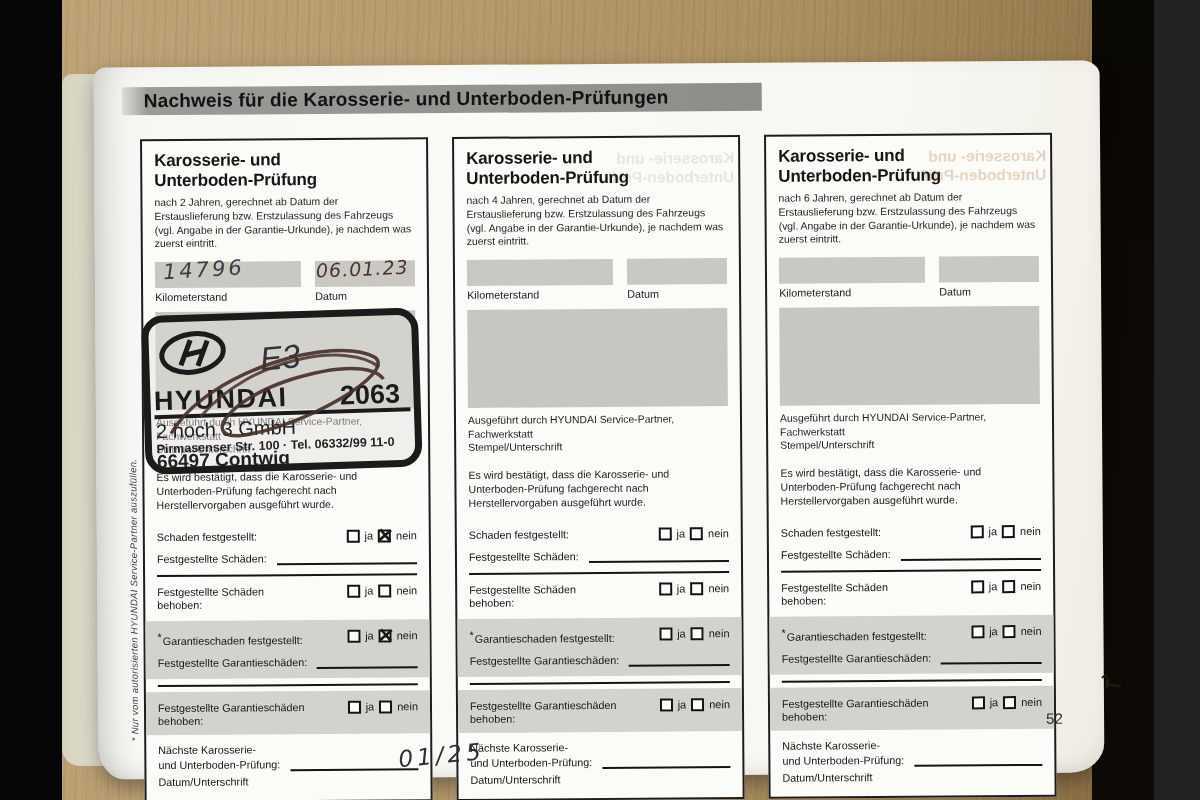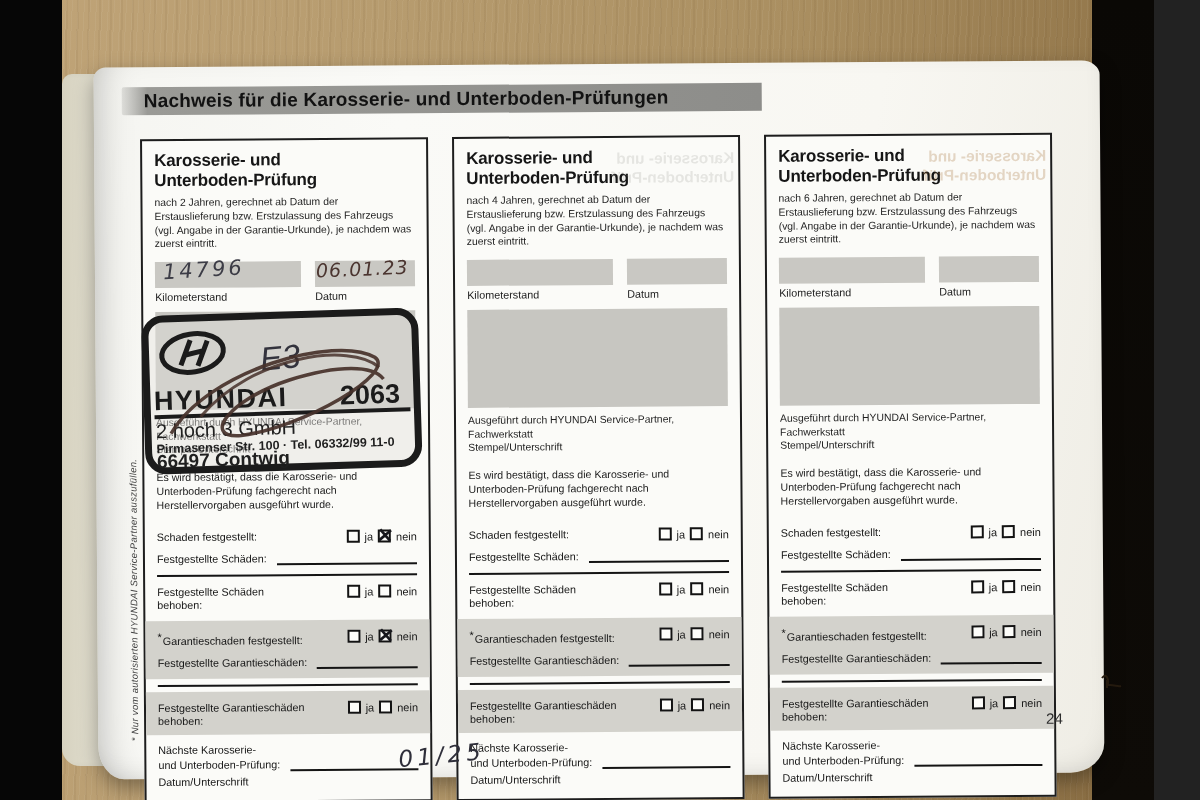--- a/index.html
+++ b/index.html
@@ -60,21 +60,21 @@
   .fr { display:flex; gap:14px; margin-top:11px; }
   .f1 { width:146px; } .f2 { flex:1; }
   .gb { height:26px; background:#c9c8c3; position:relative; }
   .fl { font-size:10.8px; margin-top:3px; color:#222; }
   .stamp-field { margin-top:9px; height:98px; background:#c7c6c1; }
   .exec { margin-top:6px; font-size:10.4px; line-height:1.3; color:#1e1e1e; }
   .confirm { margin-top:14px; font-size:10.6px; line-height:1.32; color:#1a1a1a; }
   .rows { margin-top:10px; }
   .row { display:flex; align-items:flex-start; margin-top:9px; }
   .rl { font-size:10.8px; color:#161616; line-height:1.2; }
-  .cbg { margin-left:auto; display:flex; gap:5px; align-items:center; flex:none; }
+  .cbg { margin-left:auto; display:flex; gap:5px; align-items:flex-start; flex:none; }
   .box { width:13px; height:13px; border:2px solid #131313; background:#fdfdfa; position:relative; flex:none; }
   .box.checked::after {
     content:"\2715"; position:absolute; top:-6px; left:-3px; font-size:20px; line-height:1;
     font-weight:bold; color:#17171c; transform:rotate(5deg);
   }
   .cbl { font-size:11px; color:#161616; }
   .ul { flex:1; border-bottom:2px solid #141414; margin-left:10px; height:13px; position:relative; }
   .sep { border-top:2px solid #141414; margin:9px 0 0; }
   .band { background:#d3d2cc; margin:9px -12px 0; padding:1px 12px 9px; position:relative; }
   .band2 { background:#d3d2cc; margin:0 -12px; padding:1px 12px 7px; }
@@ -395,19 +395,19 @@
               <span class="rl">und Unterboden-Prüfung:</span>
               <span class="ul"></span>
             </div>
             <div class="rl" style="margin-top:4px;">Datum/Unterschrift</div>
           </div>
         </div>
       </div>
 
     </div>
 
-    <div class="pgnum">24</div>
+    <div class="pgnum">52</div>
   </div>
 
   <svg class="debris" viewBox="0 0 26 20">
     <path d="M4 6 C 7 2, 9 4, 10 8 C 11 12, 8 13, 12 13 C 17 13, 20 15, 23 14 M9 8 L9 16" stroke="#241a0e" stroke-width="2" fill="none"></path>
   </svg>
 </div>
 
 </body></html>

